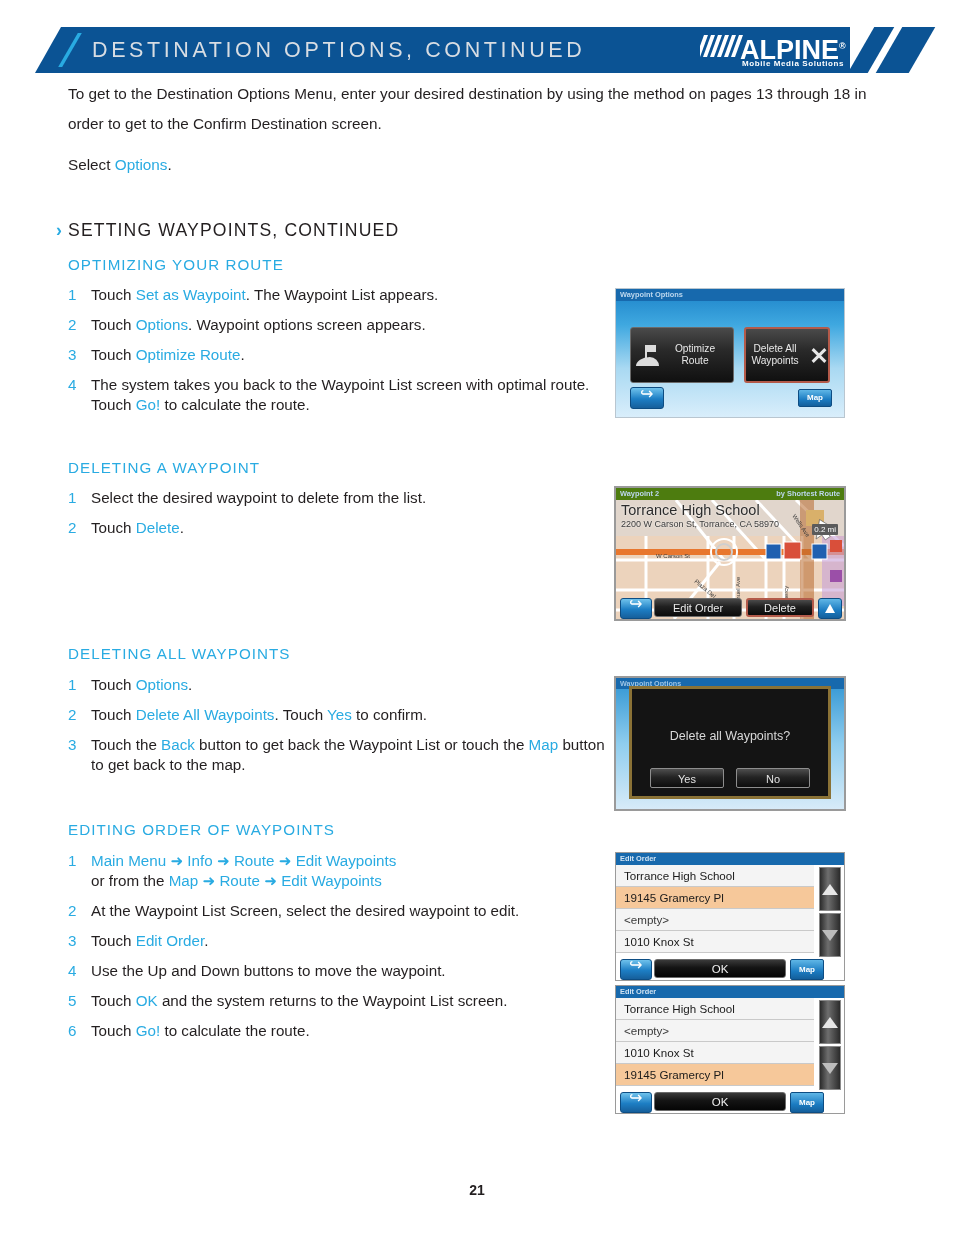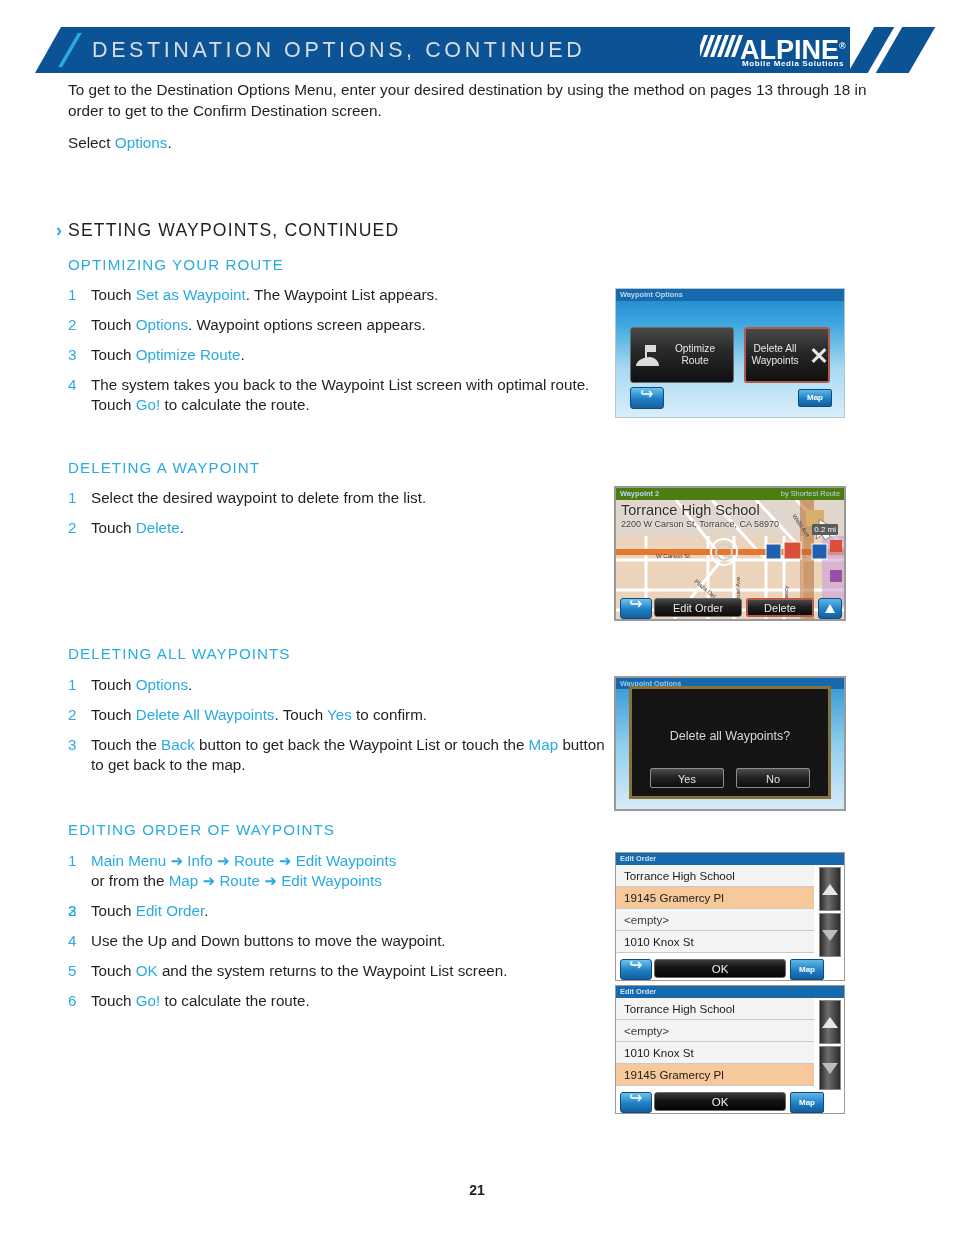--- a/index.html
+++ b/index.html
@@ -103,21 +103,21 @@
 
   
   #intro {
     position: absolute;
     left: 68px; top: 79px;
     width: 830px;
   }
   #intro p {
     margin: 0 0 11px 0;
     font-size: 15.3px;
-    line-height: 21px;
+    line-height: 30px;
     color: #231f20;
   }
   .lk { color: #29abe2; }
 
   
   #section-title {
     position: absolute;
     left: 56px; top: 220px;
     font-size: 17.6px;
     letter-spacing: 1.15px;
@@ -261,21 +261,21 @@
     top: 487px; height: 131px;
     overflow: hidden;
     background: #e8c9ad;
     border: 1px solid #9a9a9a;
   }
   .map-topbar {
     position: absolute; left:0; top:0; width:100%; height:12px;
     background:#4d7c0f; z-index: 5;
   }
   .map-topbar .l { position:absolute; left:4px; top:0; font-size:7.4px; line-height:12px; color:#bcd7ee; font-weight:bold;}
-  .map-topbar .r { position:absolute; right:4px; top:0; font-size:7.4px; line-height:12px; color:#bcd7ee; font-weight:normal;padding-left:32px;}
+  .map-topbar .r { position:absolute; right:4px; top:0; font-size:7.4px; line-height:12px; color:#bcd7ee; font-weight:bold;padding-left:32px;}
   .map-canvas {
     position:absolute; left:0; top:12px; width:100%; height:119px;
     background:#ecd3bc;
   }
   .map-title {
     position:absolute; left:5px; top:14px; z-index:6;
     font-size:14.5px; color:#2b2b2b; font-weight:500; text-shadow: 0 0 2px #fff;
     white-space: nowrap;
   }
   .map-sub {
@@ -463,21 +463,21 @@
     <span class="arrow">➜</span>
     <span class="lk">Edit Waypoints</span>
     <br>
     <span>or from the </span>
     <span class="lk">Map</span>
     <span class="arrow">➜</span>
     <span class="lk">Route</span>
     <span class="arrow">➜</span>
     <span class="lk">Edit Waypoints</span>
   </div>
-  <div class="step"><span class="num">2</span></div>
+  <div class="step"><span class="num">2</span><span>At the Waypoint List Screen, select the desired waypoint to edit.</span></div>
   <div class="step"><span class="num">3</span><span>Touch </span><span class="lk">Edit Order</span><span>.</span></div>
   <div class="step"><span class="num">4</span><span>Use the Up and Down buttons to move the waypoint.</span></div>
   <div class="step"><span class="num">5</span><span>Touch </span><span class="lk">OK</span><span> and the system returns to the Waypoint List screen.</span></div>
   <div class="step"><span class="num">6</span><span>Touch </span><span class="lk">Go!</span><span> to calculate the route.</span></div>
 </div>
 
 <div class="shot" id="shot-waypoint-options">
   <div class="wo-titlebar">Waypoint Options</div>
   <div class="wo-btn" id="wo-optimize">
     <span class="wo-flagicon">

